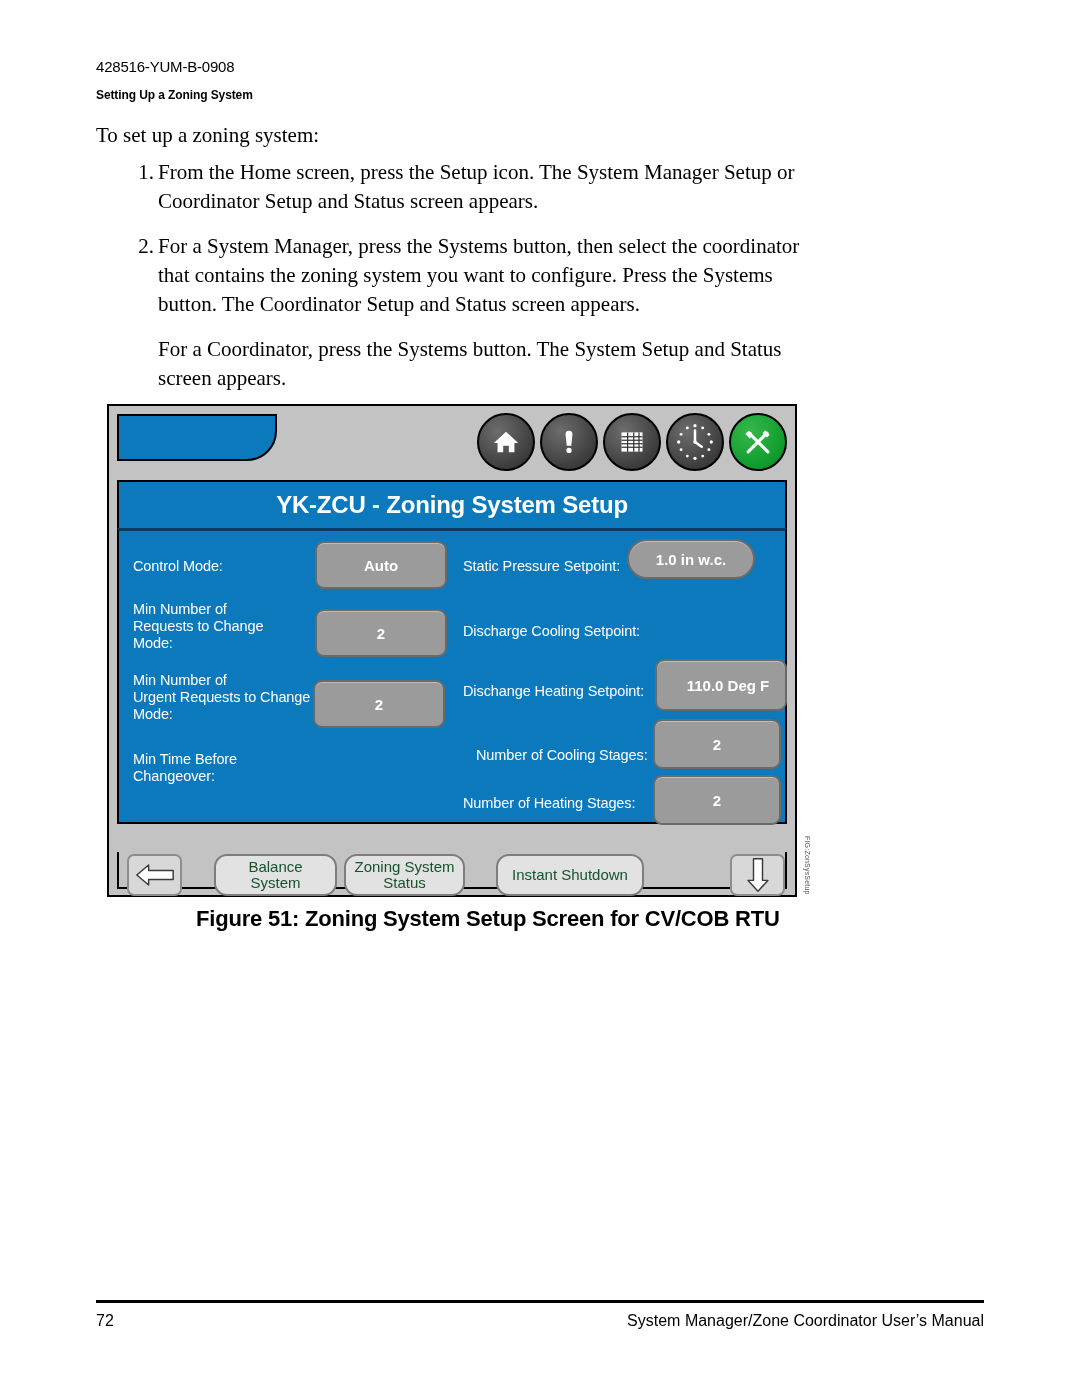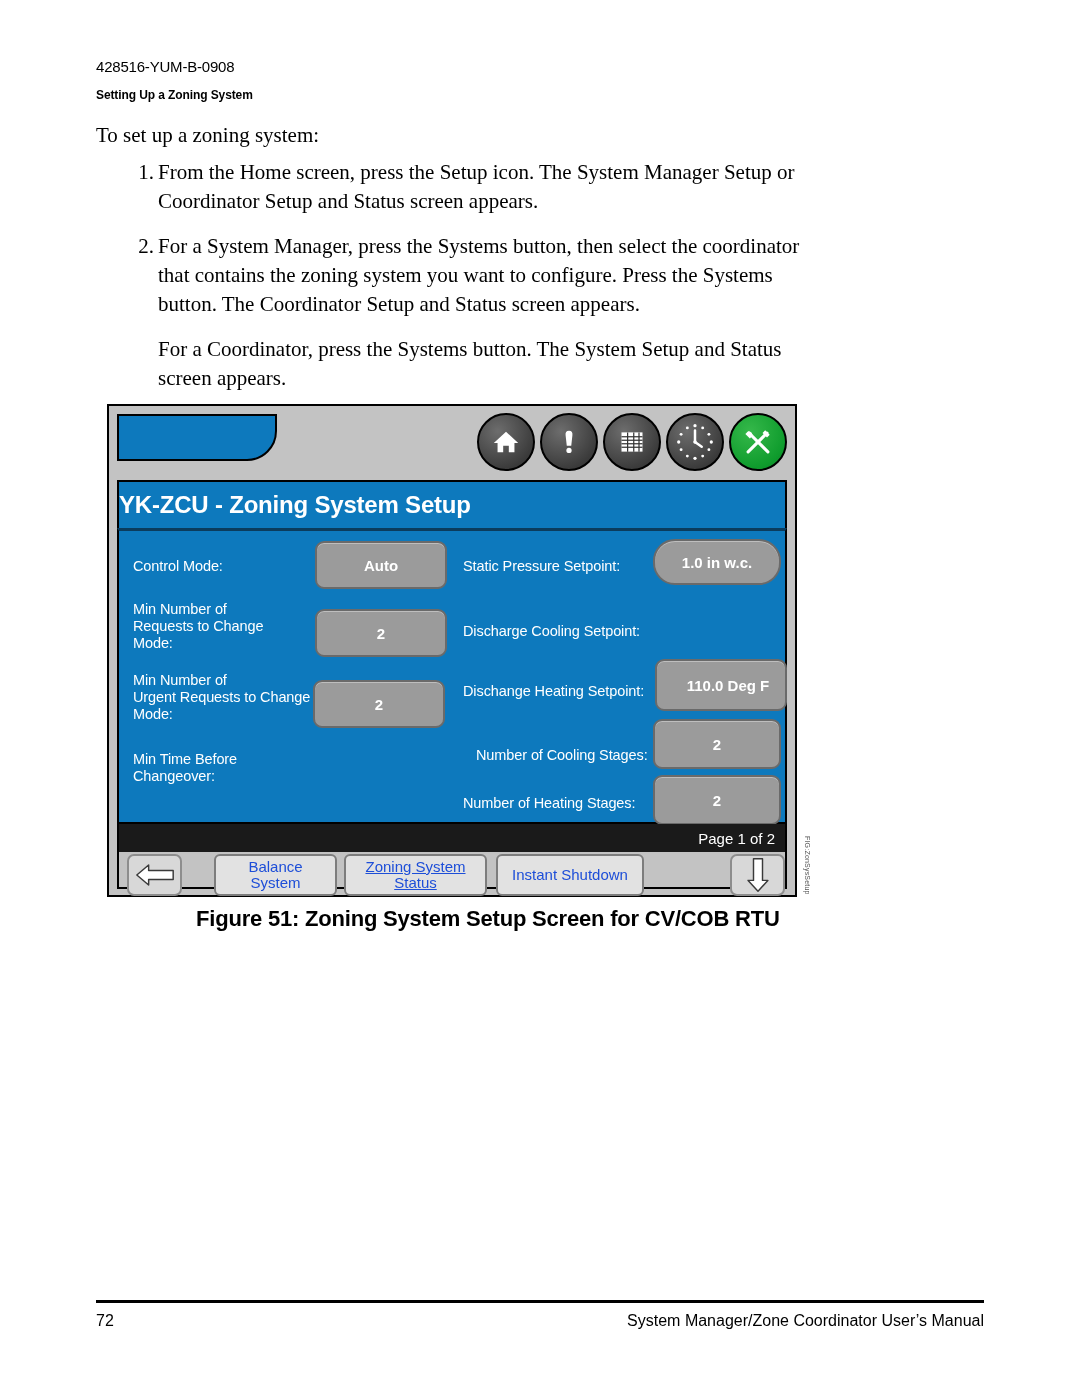--- a/index.html
+++ b/index.html
@@ -139,20 +139,21 @@
     left: 8px;
     top: 74px;
     right: 8px;
     height: 48px;
     background: #0d79bd;
     border: 2px solid #000000;
     border-bottom: none;
     box-sizing: border-box;
     display: flex;
     align-items: center;
+    justify-content: center;
   }
   .title-band .t {
     font-family: "Liberation Sans", sans-serif;
     font-size: 24px;
     font-weight: bold;
     color: #ffffff;
     letter-spacing: -0.2px;
   }
 
   
@@ -236,29 +237,29 @@
     box-sizing: border-box;
     display: flex;
     align-items: center;
     justify-content: center;
   }
   .txt-btn {
     position: absolute;
     height: 42px;
     background: #e2e2e2;
     border: 2px solid #7d7d7d;
-    border-radius: 6px;
+    border-radius: 13px;
     box-sizing: border-box;
     display: flex;
     align-items: center;
     justify-content: center;
     text-align: center;
     font-family: "Liberation Sans", sans-serif;
     font-size: 15px;
-    color: #1d4ed8;
+    color: #14532d;
     line-height: 16px;
     padding: 0 6px;
   }
 
   
   .side-code {
     position: absolute;
     left: 800px;
     top: 836px;
     width: 14px;
@@ -413,48 +414,45 @@
 
       <div class="fld-label" style="left:14px; top:70px; width:178px;">Min Number of<br>Requests to Change<br>Mode:</div>
       <div class="val-btn" style="left:196px; top:78px; width:132px; height:48px;">2</div>
 
       <div class="fld-label" style="left:14px; top:141px; width:186px;">Min Number of<br>Urgent Requests to Change<br>Mode:</div>
       <div class="val-btn" style="left:194px; top:149px; width:132px; height:48px;">2</div>
 
       <div class="fld-label" style="left:14px; top:220px; width:178px;">Min Time Before<br>Changeover:</div>
 
       <div class="fld-label" style="left:344px; top:27px;">Static Pressure Setpoint:</div>
-      <div class="val-btn" style="left:534px; top:8px; width:128px; height:46px;border-radius:22px;">1.0 in w.c.</div>
+      <div class="val-btn" style="left:508px; top:8px; width:128px; height:40px;border-radius:22px;">1.0 in w.c.</div>
 
       <div class="fld-label" style="left:344px; top:92px;">Discharge Cooling Setpoint:</div>
 
       <div class="fld-label" style="left:344px; top:152px;">Dischange Heating Setpoint:</div>
       <div class="val-btn" style="left:536px; top:128px; width:132px; height:52px;padding-left:14px;">110.0 Deg F</div>
 
       <div class="fld-label" style="left:344px; top:216px;margin-left:13px;">Number of Cooling Stages:</div>
       <div class="val-btn" style="left:534px; top:188px; width:128px; height:50px;">2</div>
 
       <div class="fld-label" style="left:344px; top:264px;">Number of Heating Stages:</div>
       <div class="val-btn" style="left:534px; top:244px; width:128px; height:50px;">2</div>
     </div>
 
-    <div class="status-bar">
-      <span class="pg">Page 1 of 2</span>
-    </div>
 
     <div class="bottom-bar">
       <div class="sq-btn" style="left:8px; top:2px;">
         <svg width="40" height="24" viewBox="0 0 44 26" aria-hidden="true">
           <path d="M15 2 L15 8 L42 8 L42 18 L15 18 L15 24 L2 13 Z" fill="#ffffff" stroke="#3a3a3a" stroke-width="1.6" stroke-linejoin="round"></path>
         </svg>
       </div>
 
       <div class="txt-btn" style="left:95px; top:2px; width:123px;">Balance System</div>
 
-      <div class="txt-btn" style="left:225px; top:2px; width:143px;text-decoration:underline;">
+      <div class="txt-btn" style="left:225px; top:2px; width:121px;">
         <span>Zoning System<br>Status</span>
       </div>
 
       <div class="txt-btn" style="left:377px; top:2px; width:148px;">Instant Shutdown</div>
 
       <div class="sq-btn" style="left:611px; top:2px;">
         <svg width="24" height="36" viewBox="0 0 26 40" aria-hidden="true">
           <path d="M8 2 L18 2 L18 26 L24 26 L13 38 L2 26 L8 26 Z" fill="#ffffff" stroke="#3a3a3a" stroke-width="1.6" stroke-linejoin="round"></path>
         </svg>
       </div>

